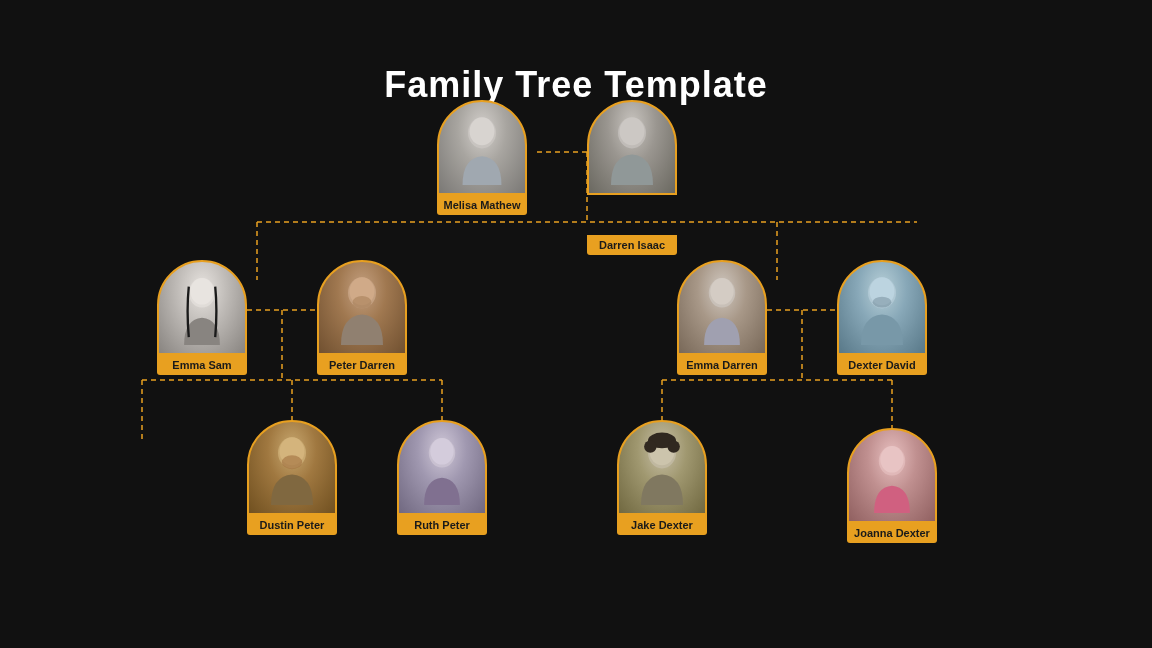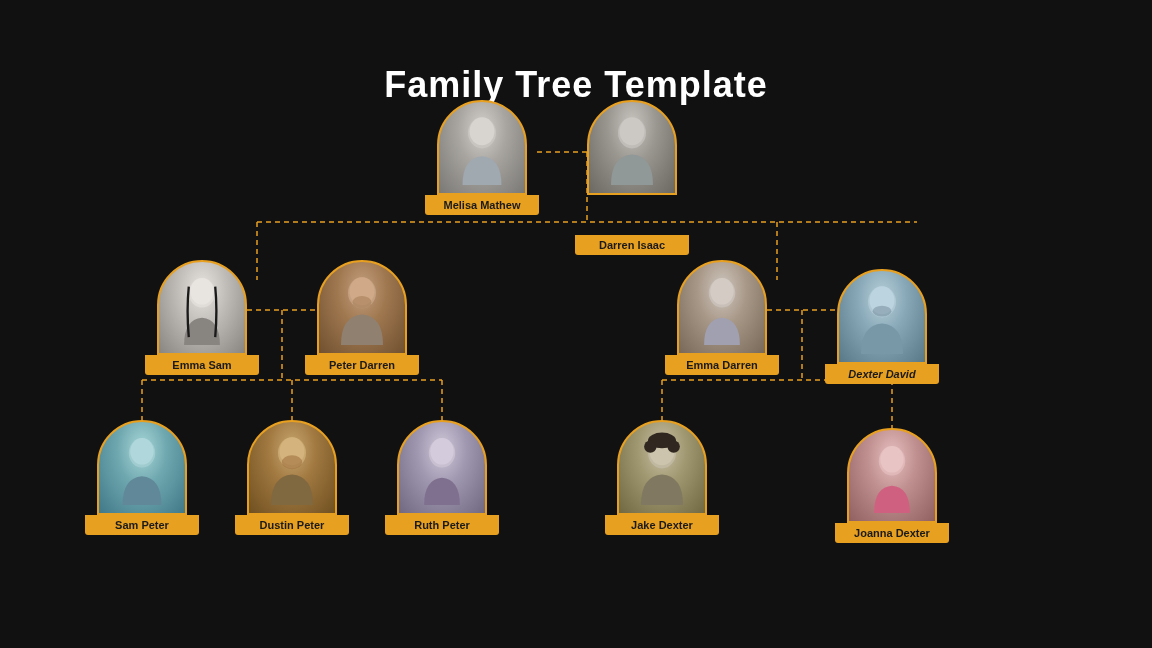--- a/index.html
+++ b/index.html
@@ -61,38 +61,38 @@
       justify-content: center;
     }
 
     .name-tag {
       background-color: #E8A020;
       color: #1a1a1a;
       font-size: 11px;
       font-weight: 600;
       padding: 4px 0;
       text-align: center;
-      width: 114px;
+      width: 90px;
       white-space: nowrap;
       overflow: hidden;
       text-overflow: ellipsis;
       border-radius: 0 0 3px 3px;
     }
 
     
     .p-melisa { left: 427px; top: 20px; }
     .p-darren-isaac { left: 577px; top: 20px; gap: 40px; }
 
     
     .p-liana { left: 147px; top: 180px; }
     .p-peter { left: 307px; top: 180px; align-items: center; }
 
     
     .p-emma { left: 667px; top: 180px; }
-    .p-dexter { left: 827px; top: 189px; font-style: italic; }
+    .p-dexter { left: 827px; top: 180px; }
 
     
     .p-sam { left: 87px; top: 340px; }
     .p-dustin { left: 237px; top: 340px; }
     .p-ruth { left: 387px; top: 340px; }
 
     
     .p-jake { left: 607px; top: 340px; }
     .p-joanna { left: 837px; top: 348px; }
 
@@ -224,30 +224,20 @@
         <ellipse cx="45" cy="28" rx="18" ry="20" fill="#b0c8d4"></ellipse>
         <path d="M18 95 Q18 58 45 56 Q72 58 72 95" fill="#7898a8"></path>
         <ellipse cx="45" cy="26" rx="16" ry="18" fill="#bcd4e0"></ellipse>
 
         <ellipse cx="45" cy="40" rx="12" ry="7" fill="#607888" opacity="0.4"></ellipse>
       </svg>
     </div>
     <div class="name-tag">Dexter David</div>
   </div>
 
-  <div class="person p-sam">
-    <div class="avatar-frame av-sam">
-      <svg viewBox="0 0 90 95" class="human-svg">
-        <ellipse cx="45" cy="28" rx="17" ry="19" fill="#a0ccd0"></ellipse>
-        <path d="M20 95 Q20 60 45 58 Q70 60 70 95" fill="#608898"></path>
-        <ellipse cx="45" cy="26" rx="15" ry="17" fill="#b0d8dc"></ellipse>
-      </svg>
-    </div>
-    <div class="name-tag">Sam Peter</div>
-  </div>
 
   <div class="person p-dustin">
     <div class="avatar-frame av-dustin">
       <svg viewBox="0 0 90 95" class="human-svg">
         <ellipse cx="45" cy="28" rx="18" ry="20" fill="#c8a870"></ellipse>
         <path d="M18 95 Q18 58 45 56 Q72 58 72 95" fill="#806840"></path>
         <ellipse cx="45" cy="26" rx="16" ry="18" fill="#d4b47c"></ellipse>
 
         <ellipse cx="45" cy="40" rx="13" ry="9" fill="#a07040" opacity="0.6"></ellipse>
       </svg>

